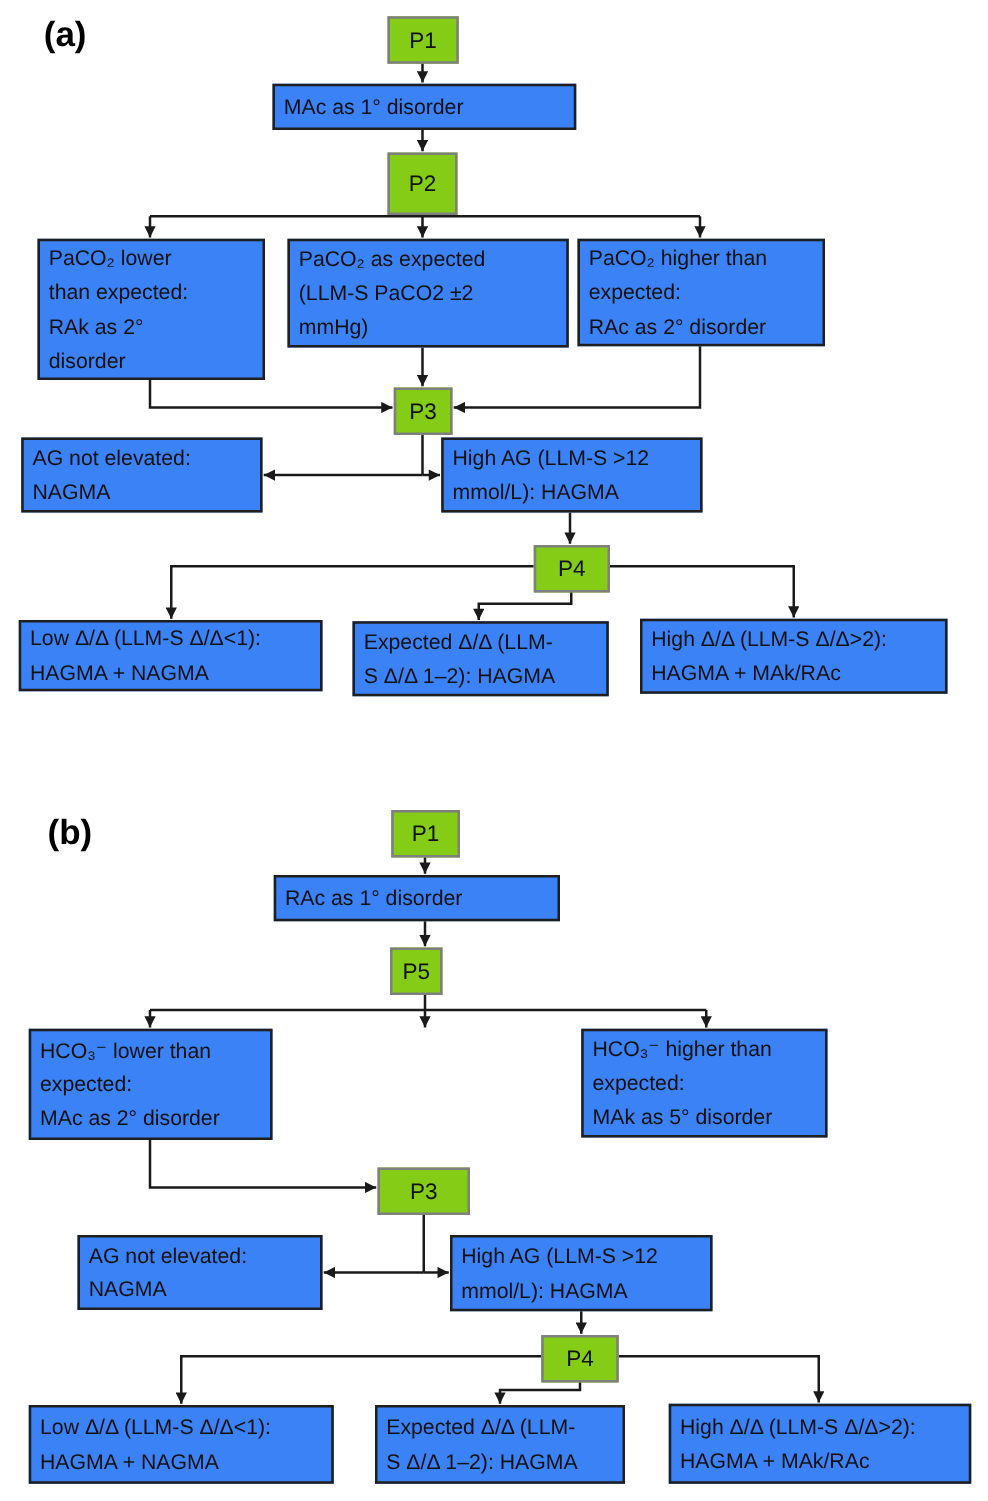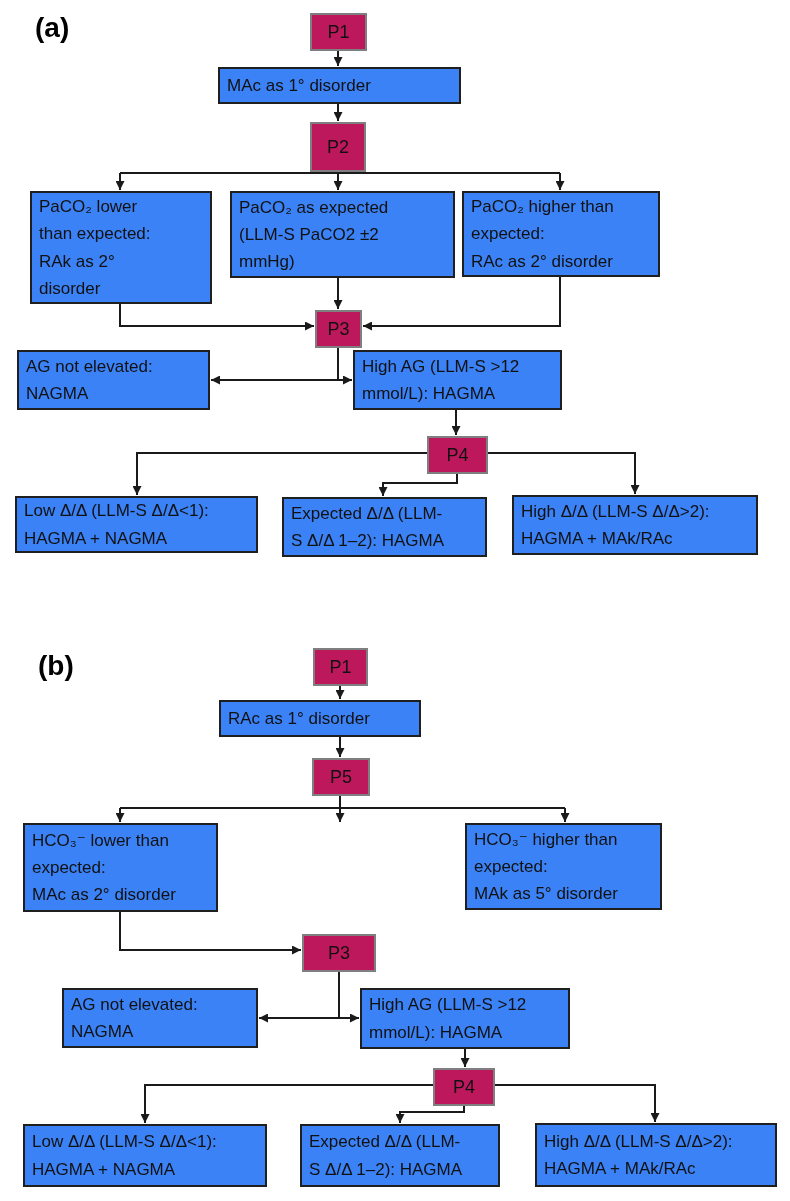--- a/index.html
+++ b/index.html
@@ -7,21 +7,21 @@
     position:relative;width:790px;height:1201px;background:#ffffff;overflow:hidden;
     font-family:"Liberation Sans","DejaVu Sans",sans-serif;color:#111111;
   }
   #stage svg.connectors{position:absolute;left:0;top:0;width:790px;height:1201px;pointer-events:none;}
   .node{
     position:absolute;box-sizing:border-box;display:flex;align-items:center;
     background:#3b82f6;border:2px solid #1f1f1f;
     font-size:17px;line-height:1.6;white-space:pre-line;padding:1px 7px;
   }
   .process{
-    background:#be185d;border:2px solid #7f7f7f;justify-content:center;text-align:center;
+    background:#84cc16;border:2px solid #7f7f7f;justify-content:center;text-align:center;
     font-size:18px;white-space:nowrap;padding:17px;
   }
   .panel-label{
     position:absolute;font-weight:bold;font-size:28px;line-height:1;color:#000000;
   }
   path.conn{stroke:#1a1a1a;stroke-width:2;fill:none;}
 </style>
 </head>
 <body>
 
@@ -110,23 +110,23 @@
   <div class="node" style="left:282px;top:497px;width:205px;height:60px">Expected Δ/Δ (LLM-
 S Δ/Δ 1–2): HAGMA</div>
 
   <div class="node" style="left:512px;top:495px;width:246px;height:60px">High Δ/Δ (LLM-S Δ/Δ&gt;2):
 HAGMA + MAk/RAc</div>
 
   <div class="panel-label" style="left:38px;top:652px">(b)</div>
 
   <div class="node process" style="left:313px;top:648px;width:55px;height:35px">P1</div>
 
-  <div class="node" style="left:219px;top:700px;width:202px;height:37px">RAc as 1° disorder</div>
+  <div class="node" style="left:219px;top:700px;width:229px;height:37px">RAc as 1° disorder</div>
 
-  <div class="node process" style="left:312px;top:758px;width:58px;height:35px">P5</div>
+  <div class="node process" style="left:312px;top:758px;width:42px;height:35px">P5</div>
 
   <div class="node" style="left:23px;top:823px;width:195px;height:89px">HCO₃⁻ lower than
 expected:
 MAc as 2° disorder</div>
 
 
   <div class="node" style="left:465px;top:823px;width:197px;height:87px">HCO₃⁻ higher than
 expected:
 MAk as 5° disorder</div>
 

